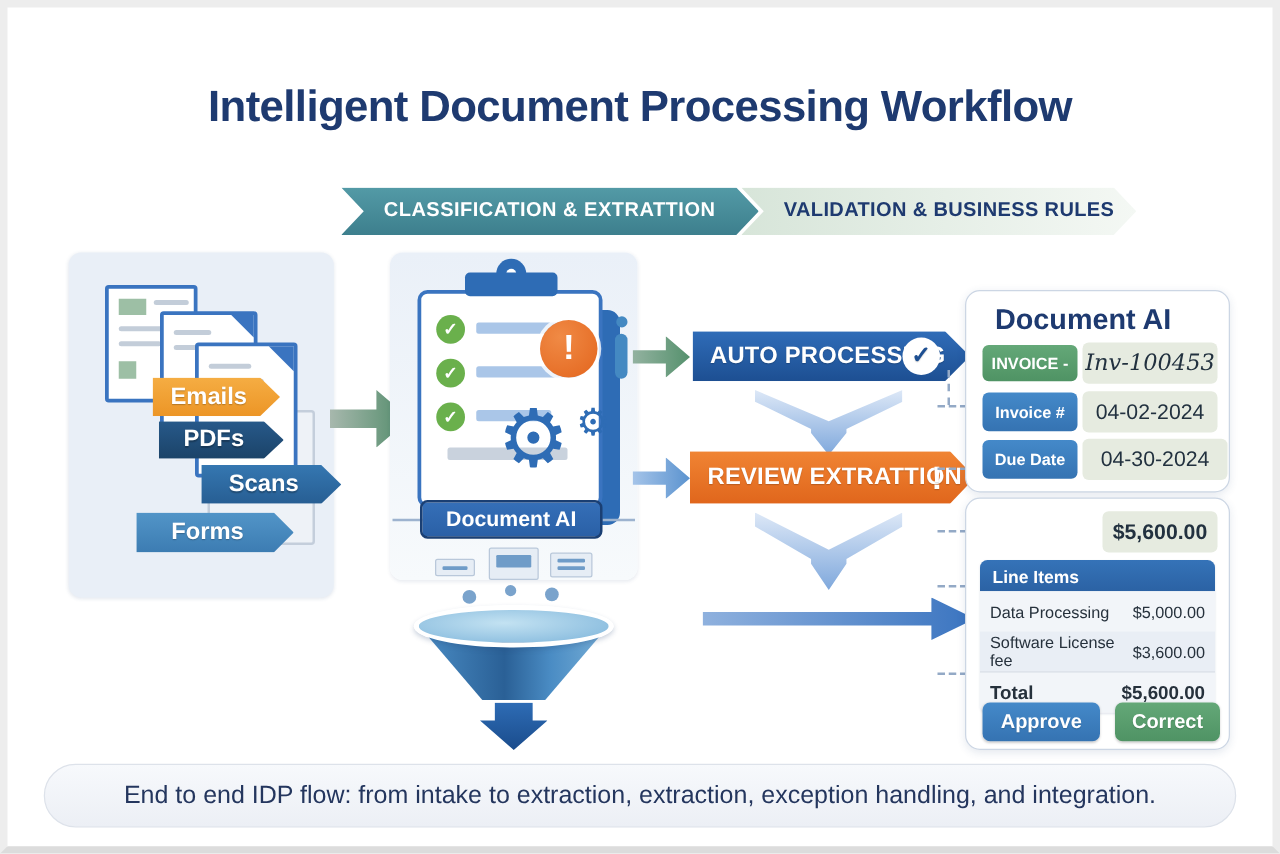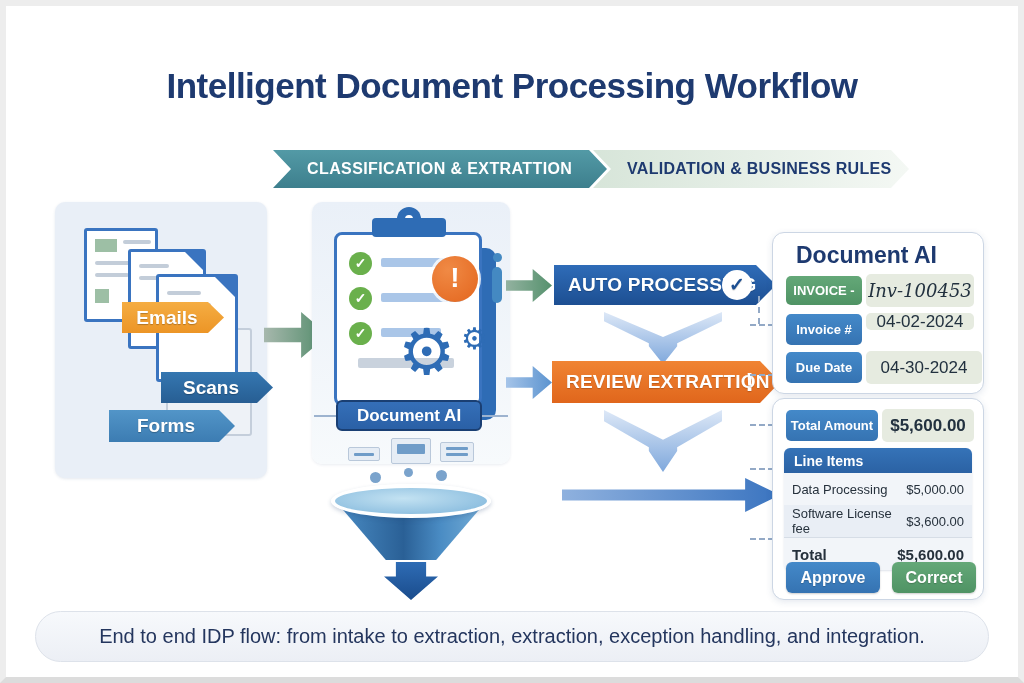--- a/index.html
+++ b/index.html
@@ -178,20 +178,23 @@
     <span class="doc-line" style="left:8px;top:24px;width:42px;"></span>
   </div>
   <div class="abs doc" style="left:150px;top:268px;width:82px;height:108px;">
     <span class="fold" style="right:0;top:0;border-width:0 20px 20px 0;border-color:transparent #3a74c0 transparent transparent;"></span>
     <span class="doc-line" style="left:8px;top:14px;width:34px;"></span>
     <span class="doc-line" style="left:8px;top:26px;width:44px;"></span>
   </div>
   <div class="abs tag tag-emails">
     <span>Emails</span>
   </div>
+  <div class="abs tag tag-pdfs">
+    <span>PDFs</span>
+  </div>
   <div class="abs tag tag-scans">
     <span>Scans</span>
   </div>
   <div class="abs tag tag-forms">
     <span>Forms</span>
   </div>
 
   <div class="abs arrow-r arrow-green-1"></div>
 
   <div class="abs panel-mid"></div>
@@ -261,27 +264,26 @@
   <div class="abs dash-v" style="left:778px;top:476px;height:40px;"></div>
   <div class="abs dash-h" style="left:744px;top:532px;width:24px;"></div>
 
   <div class="abs card card-top"></div>
   <div class="abs card-title">Document AI</div>
 
   <div class="abs pill pill-green" style="left:780px;top:270px;width:76px;height:29px;">INVOICE -</div>
   <div class="abs val-box val-hand" style="left:860px;top:268px;width:108px;height:33px;">Inv-100453</div>
 
   <div class="abs pill pill-blue" style="left:780px;top:308px;width:76px;height:31px;">Invoice #</div>
-  <div class="abs val-box" style="left:860px;top:307px;width:108px;height:17px;">04-02-2024</div>
+  <div class="abs val-box" style="left:860px;top:307px;width:108px;height:33px;">04-02-2024</div>
 
   <div class="abs pill pill-blue" style="left:780px;top:346px;width:76px;height:31px;">Due Date</div>
   <div class="abs val-box" style="left:860px;top:345px;width:116px;height:33px;">04-30-2024</div>
 
   <div class="abs card card-bottom"></div>
-  <div class="abs pill pill-blue" style="left:780px;top:404px;width:92px;height:31px;">Total Amount</div>
   <div class="abs val-box" style="left:876px;top:403px;width:92px;height:33px;font-weight:bold;">$5,600.00</div>
 
   <div class="abs li-table">
     <div class="li-head">Line Items</div>
     <div class="li-row">
       <span class="nm">Data Processing</span>
       <span class="amt">$5,000.00</span>
     </div>
     <div class="li-row">
       <span class="nm">Software License fee</span>

